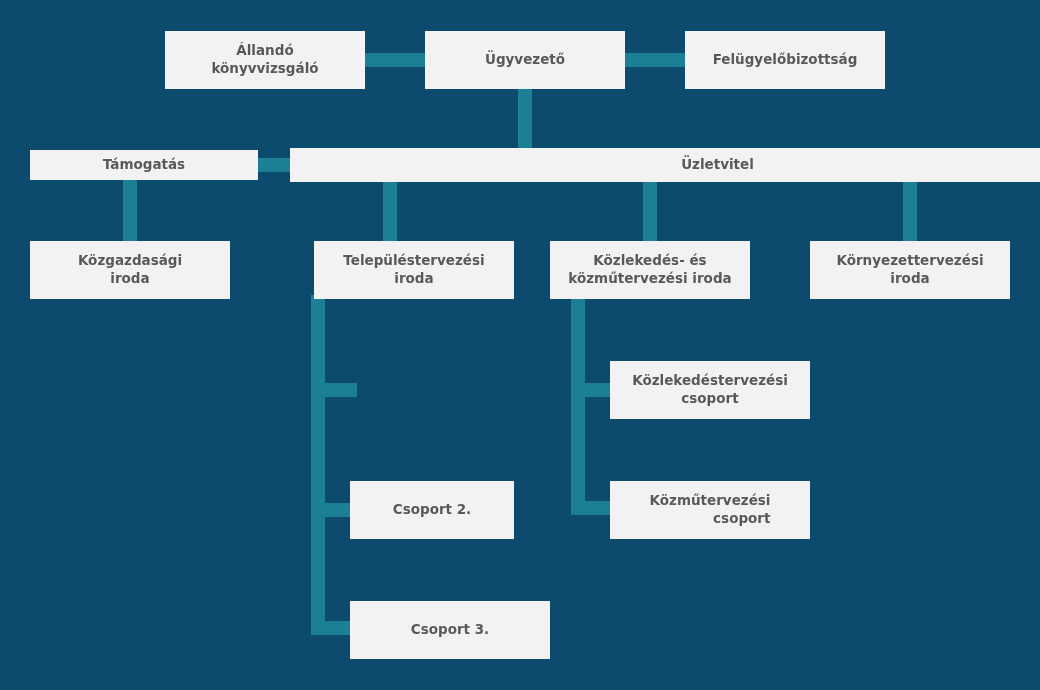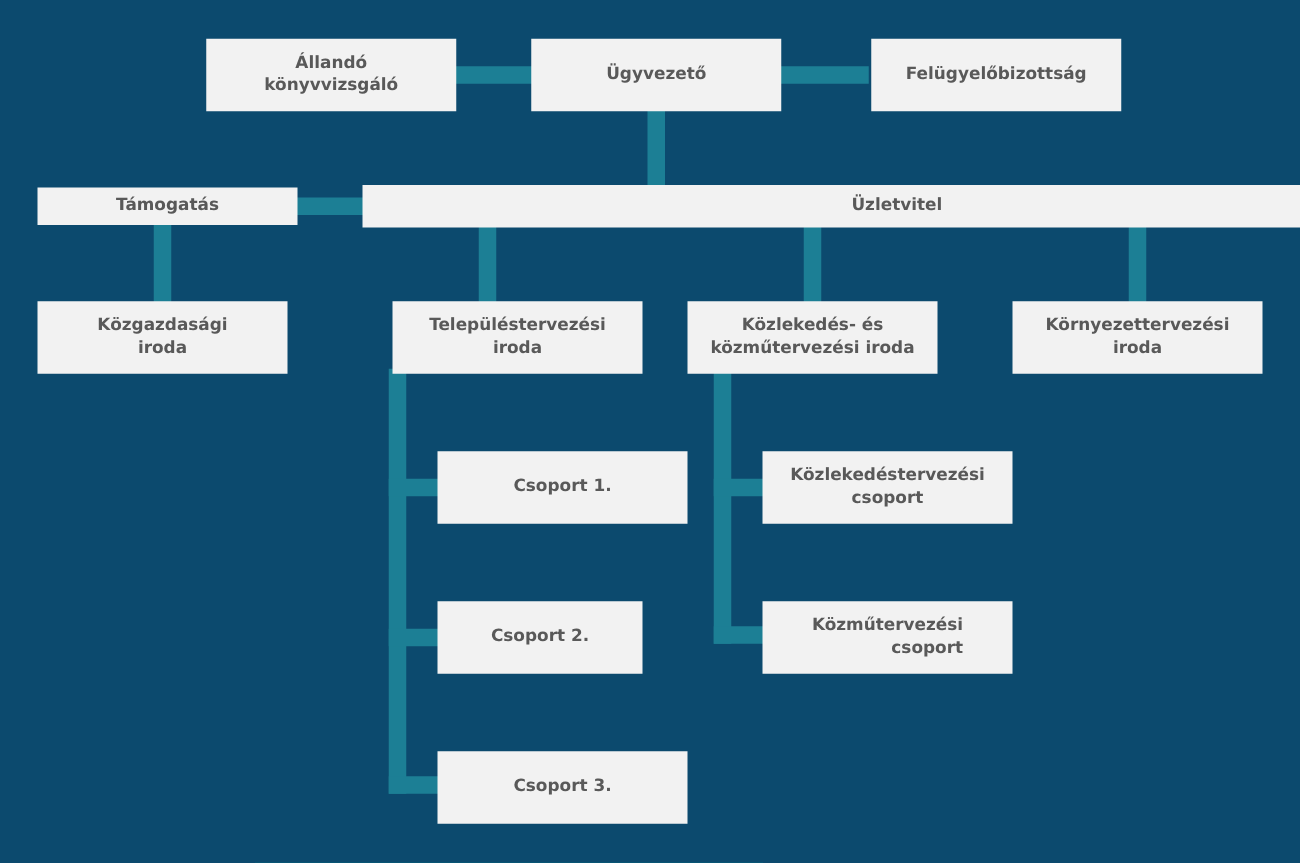--- a/index.html
+++ b/index.html
@@ -80,25 +80,25 @@
 
   <div class="node" style="left:165px; top:31px; width:200px; height:58px;">
     <span class="node-label">Állandó
 könyvvizsgáló</span>
   </div>
 
   <div class="node" style="left:425px; top:31px; width:200px; height:58px;">
     <span class="node-label">Ügyvezető</span>
   </div>
 
-  <div class="node" style="left:685px; top:31px; width:200px; height:58px;margin-left:12px;">
+  <div class="node" style="left:685px; top:31px; width:200px; height:58px;">
     <span class="node-label">Felügyelőbizottság</span>
   </div>
 
-  <div class="node" style="left:30px; top:150px; width:208px; height:30px;">
+  <div class="node" style="left:30px; top:150px; width:228px; height:30px;">
     <span class="node-label">Támogatás</span>
   </div>
 
   <div class="node" style="left:290px; top:148px; width:855px; height:34px;">
     <span class="node-label">Üzletvitel</span>
   </div>
 
   <div class="node" style="left:30px; top:241px; width:200px; height:58px;">
     <span class="node-label">Közgazdasági
 iroda</span>
@@ -112,23 +112,20 @@
   <div class="node" style="left:550px; top:241px; width:200px; height:58px;">
     <span class="node-label">Közlekedés- és
 közműtervezési iroda</span>
   </div>
 
   <div class="node" style="left:810px; top:241px; width:200px; height:58px;">
     <span class="node-label">Környezettervezési
 iroda</span>
   </div>
 
-  <div class="node" style="left:350px; top:361px; width:200px; height:58px;">
-    <span class="node-label">Csoport 1.</span>
-  </div>
 
   <div class="node" style="left:610px; top:361px; width:200px; height:58px;text-align:center;">
     <span class="node-label">Közlekedéstervezési
 csoport</span>
   </div>
 
   <div class="node" style="left:350px; top:481px; width:164px; height:58px;">
     <span class="node-label">Csoport 2.</span>
   </div>
 

